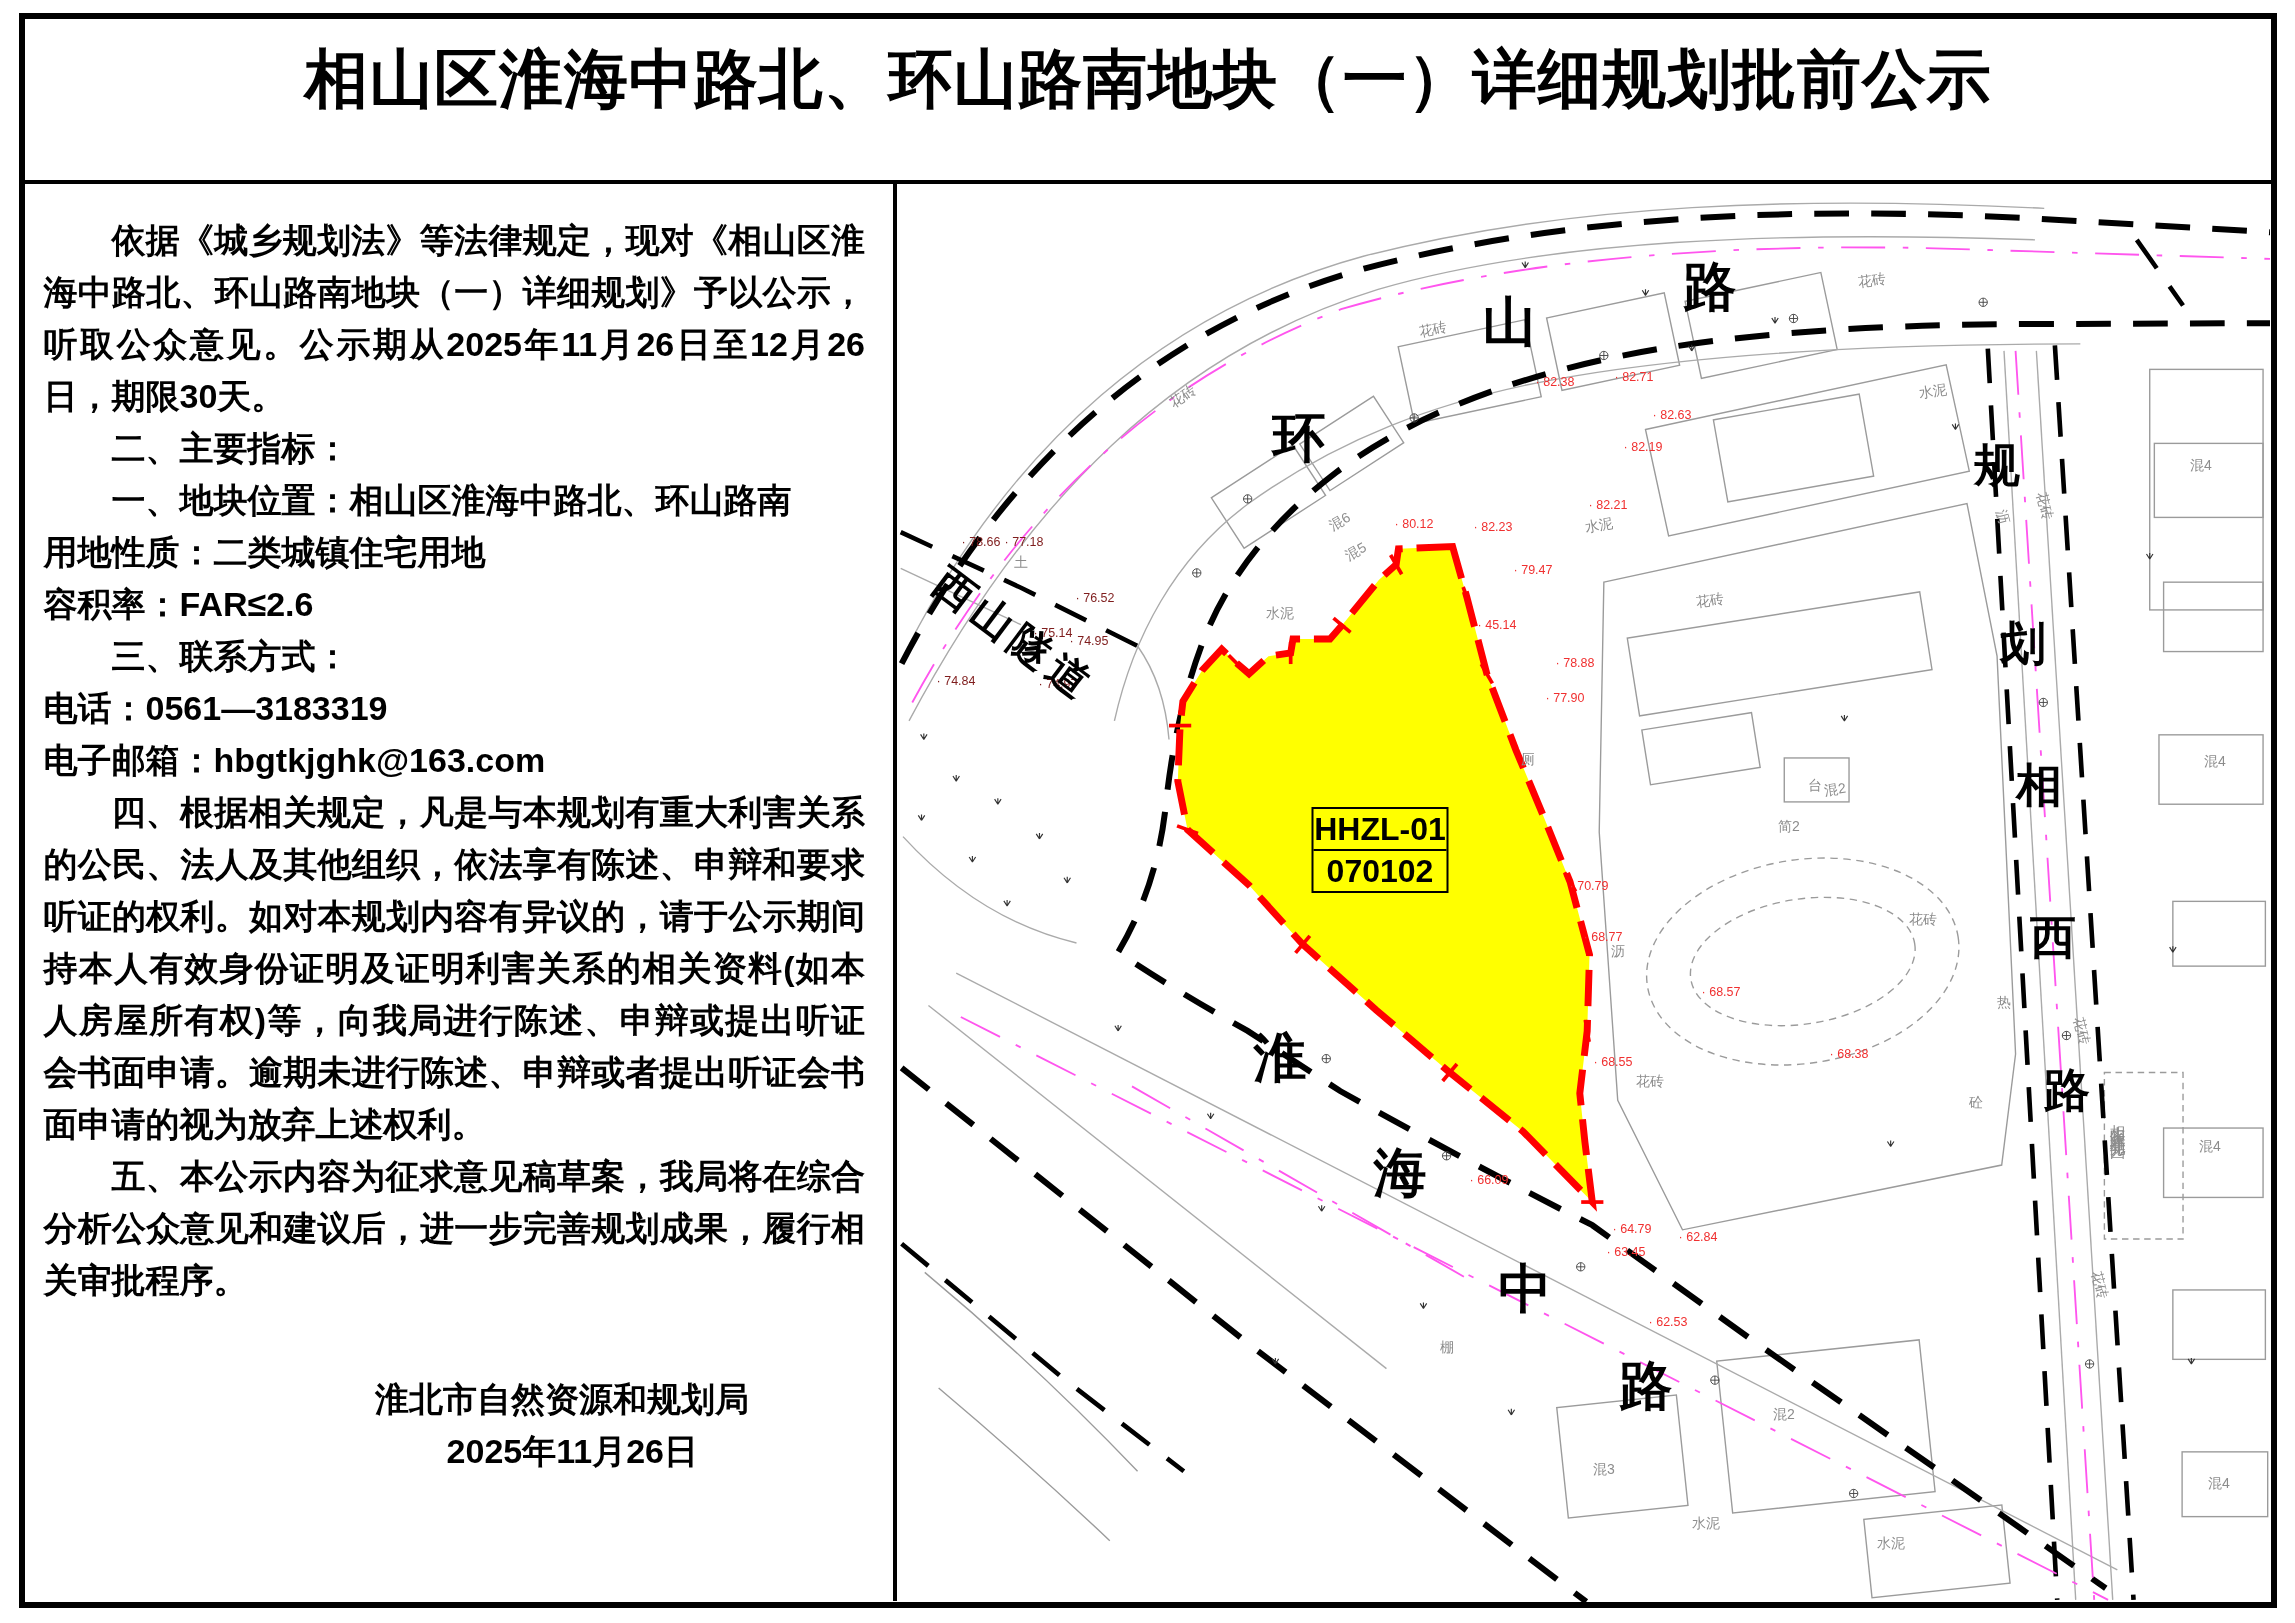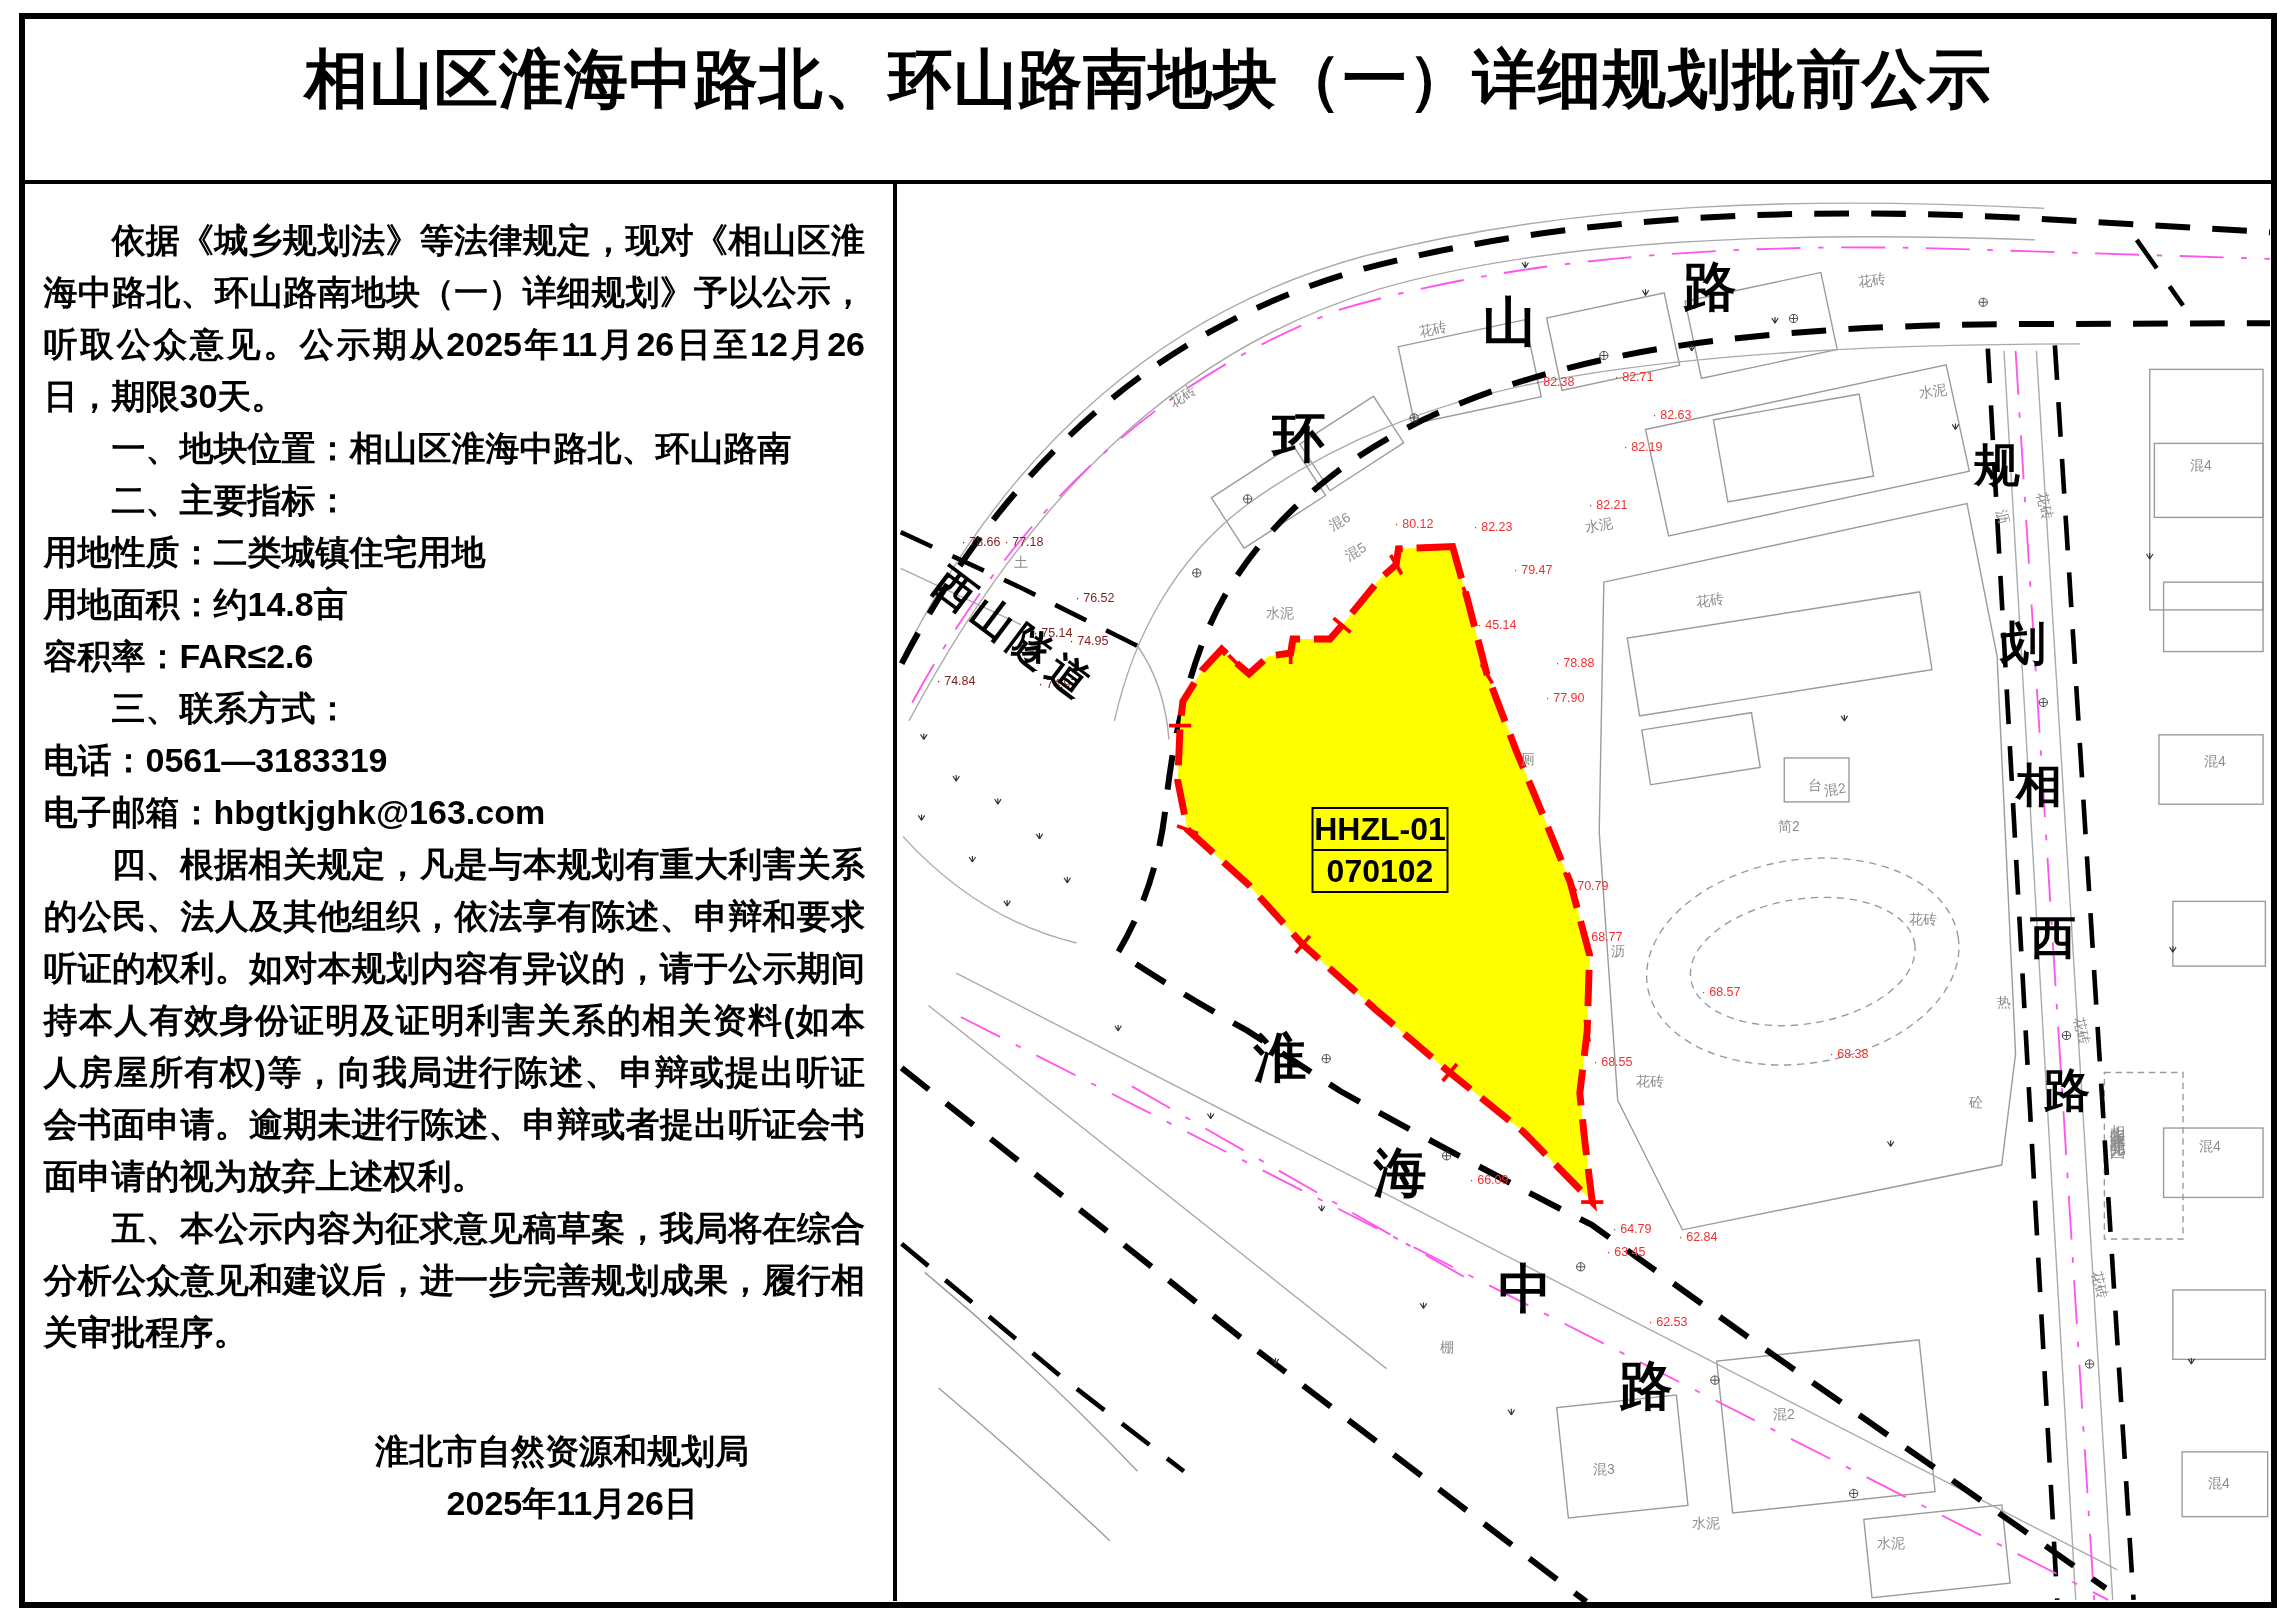--- a/index.html
+++ b/index.html
@@ -44,24 +44,23 @@
 <body>
 
 <div class="page">
   <div class="frame"></div>
   <div class="title">相山区淮海中路北、环山路南地块（一）详细规划批前公示</div>
   <div class="hr"></div>
   <div class="vr"></div>
 
   <div class="notice">
     <p class="ind">依据《城乡规划法》等法律规定，现对《相山区淮海中路北、环山路南地块（一）详细规划》予以公示，听取公众意见。公示期从2025年11月26日至12月26日，期限30天。</p>
+    <p class="ind">二、主要指标：</p>
     <p class="ind">一、地块位置：相山区淮海中路北、环山路南</p>
-    <p class="ind">二、主要指标：</p>
     <p>用地性质：二类城镇住宅用地</p>
-    <p>用地面积：约14.8亩</p>
     <p>容积率：FAR≤2.6</p>
     <p class="ind">三、联系方式：</p>
     <p>电话：0561—3183319</p>
     <p>电子邮箱：hbgtkjghk@163.com</p>
     <p class="ind">四、根据相关规定，凡是与本规划有重大利害关系的公民、法人及其他组织，依法享有陈述、申辩和要求听证的权利。如对本规划内容有异议的，请于公示期间持本人有效身份证明及证明利害关系的相关资料(如本人房屋所有权)等，向我局进行陈述、申辩或提出听证会书面申请。逾期未进行陈述、申辩或者提出听证会书面申请的视为放弃上述权利。</p>
     <p class="ind">五、本公示内容为征求意见稿草案，我局将在综合分析公众意见和建议后，进一步完善规划成果，履行相关审批程序。</p>
     <p class="sig">淮北市自然资源和规划局</p>
     <p class="sigdate">2025年11月26日</p>
   </div>
 

